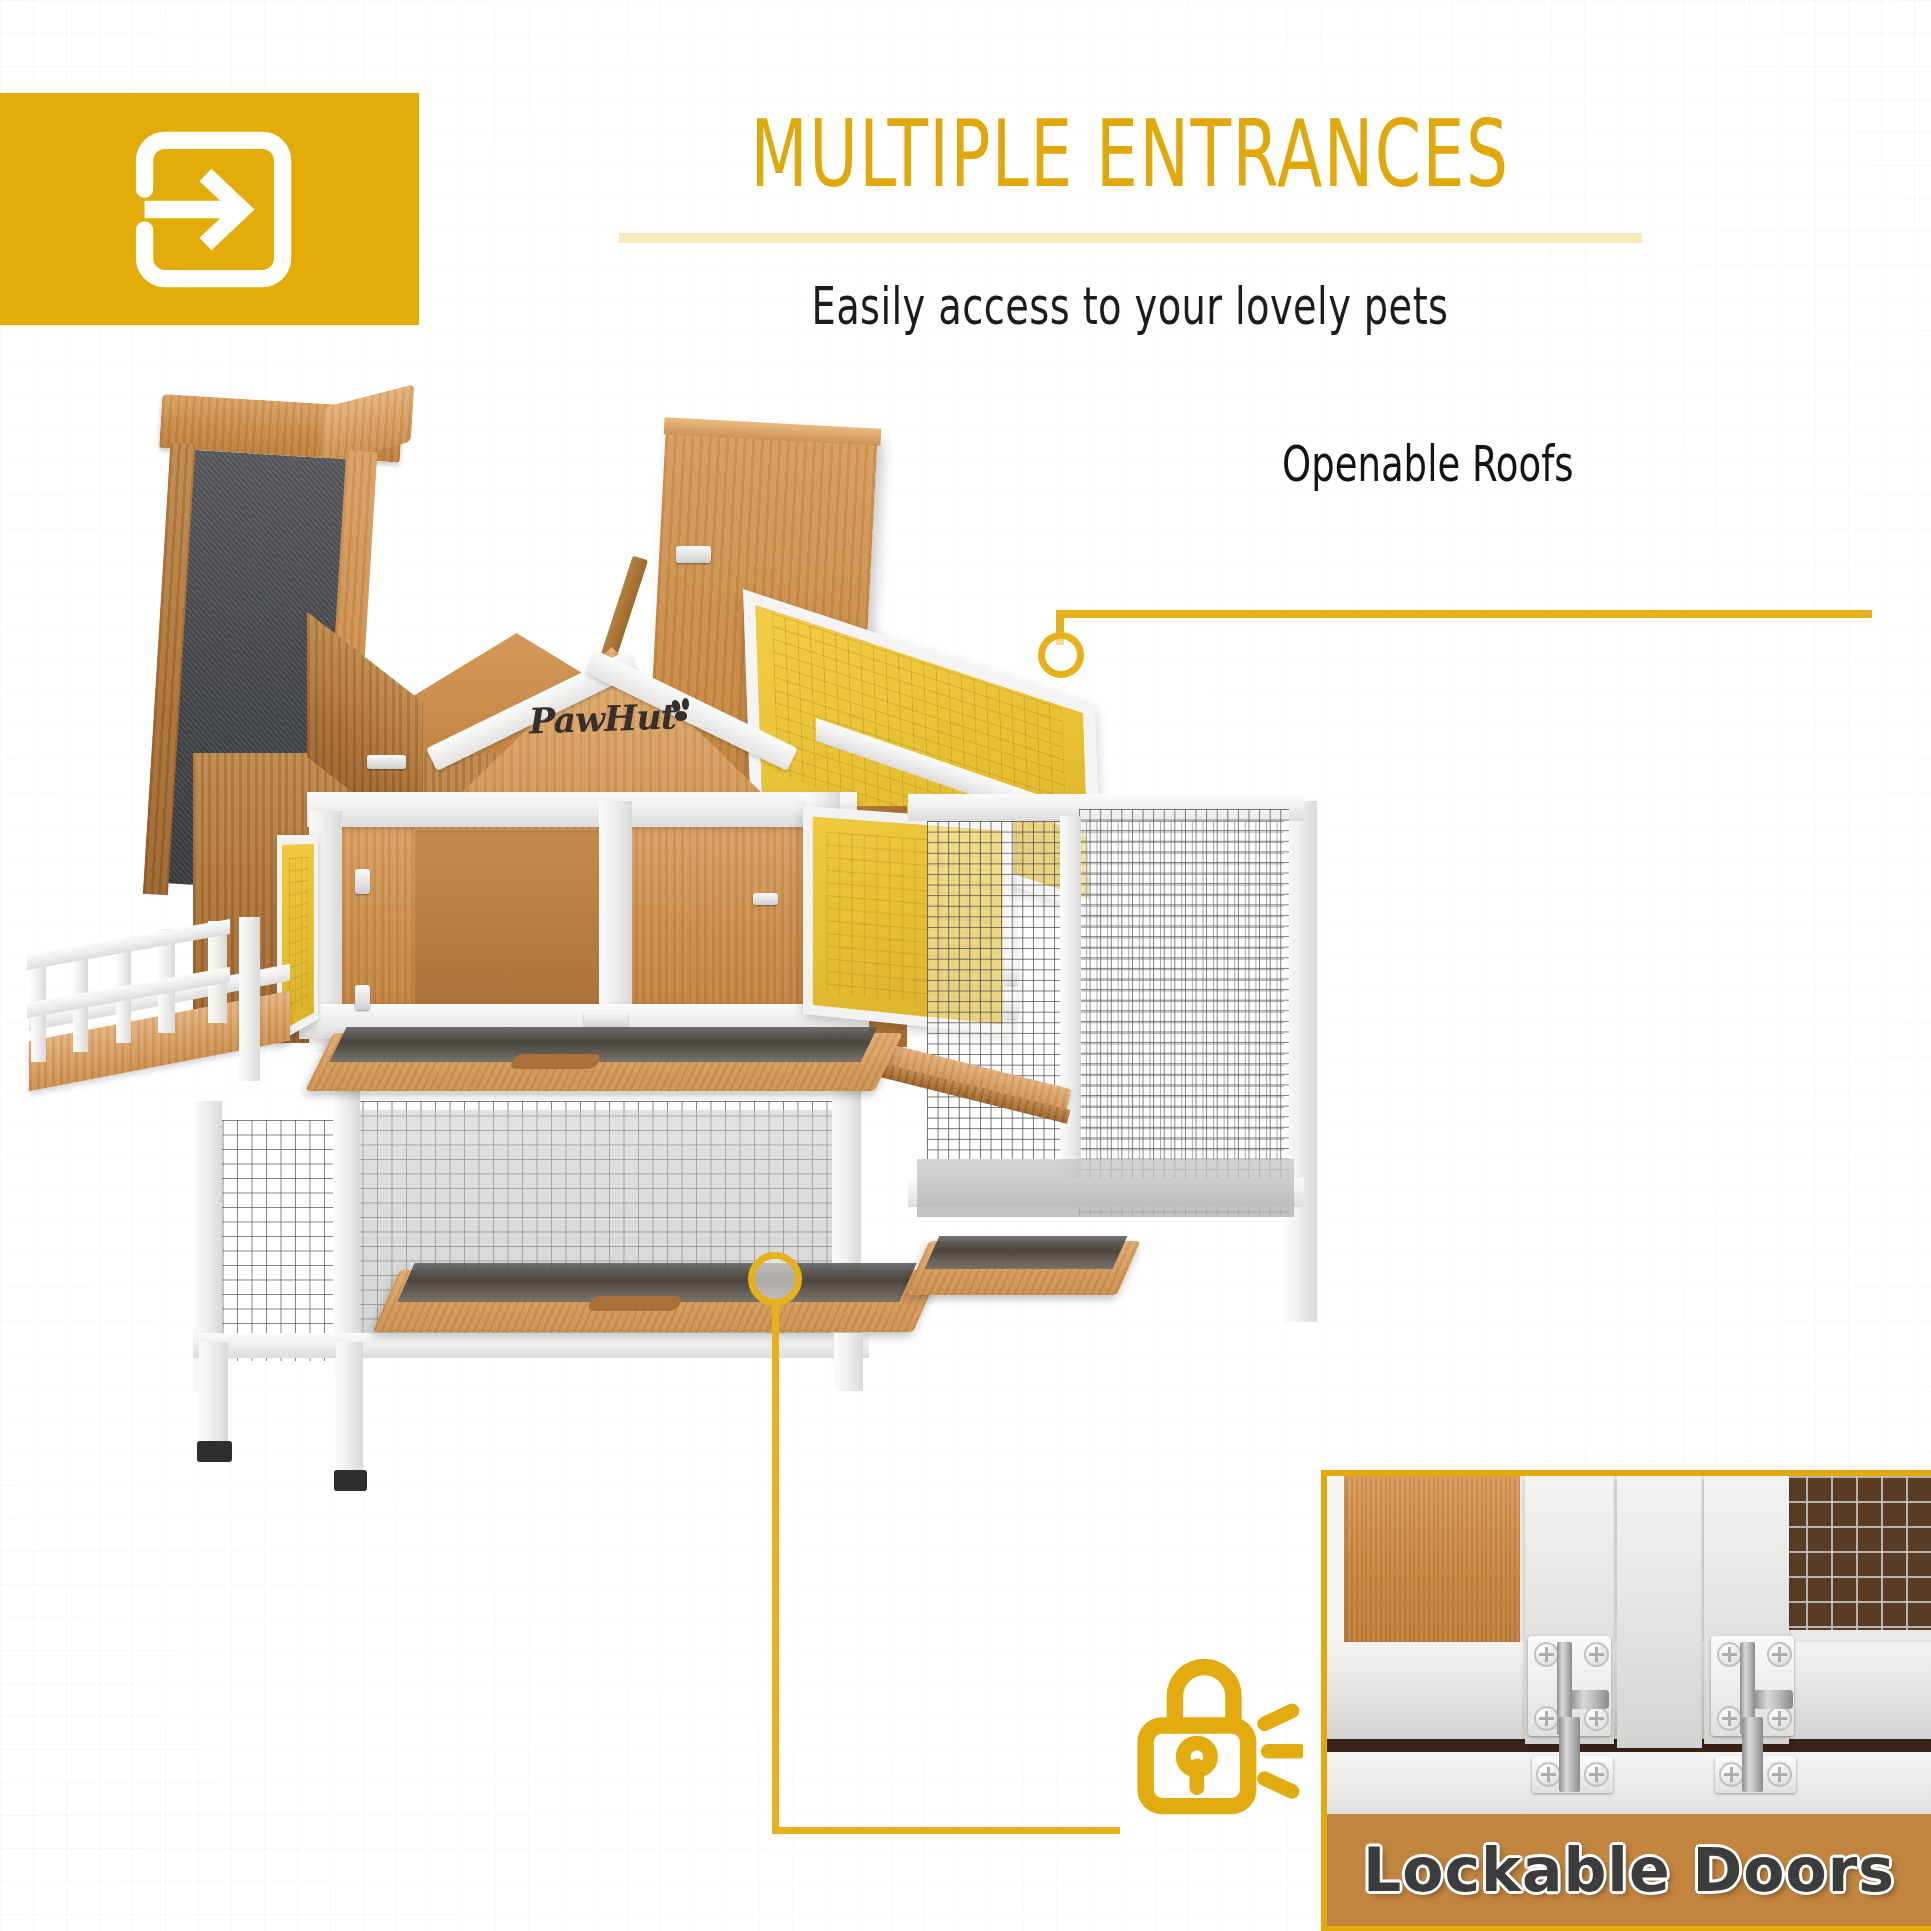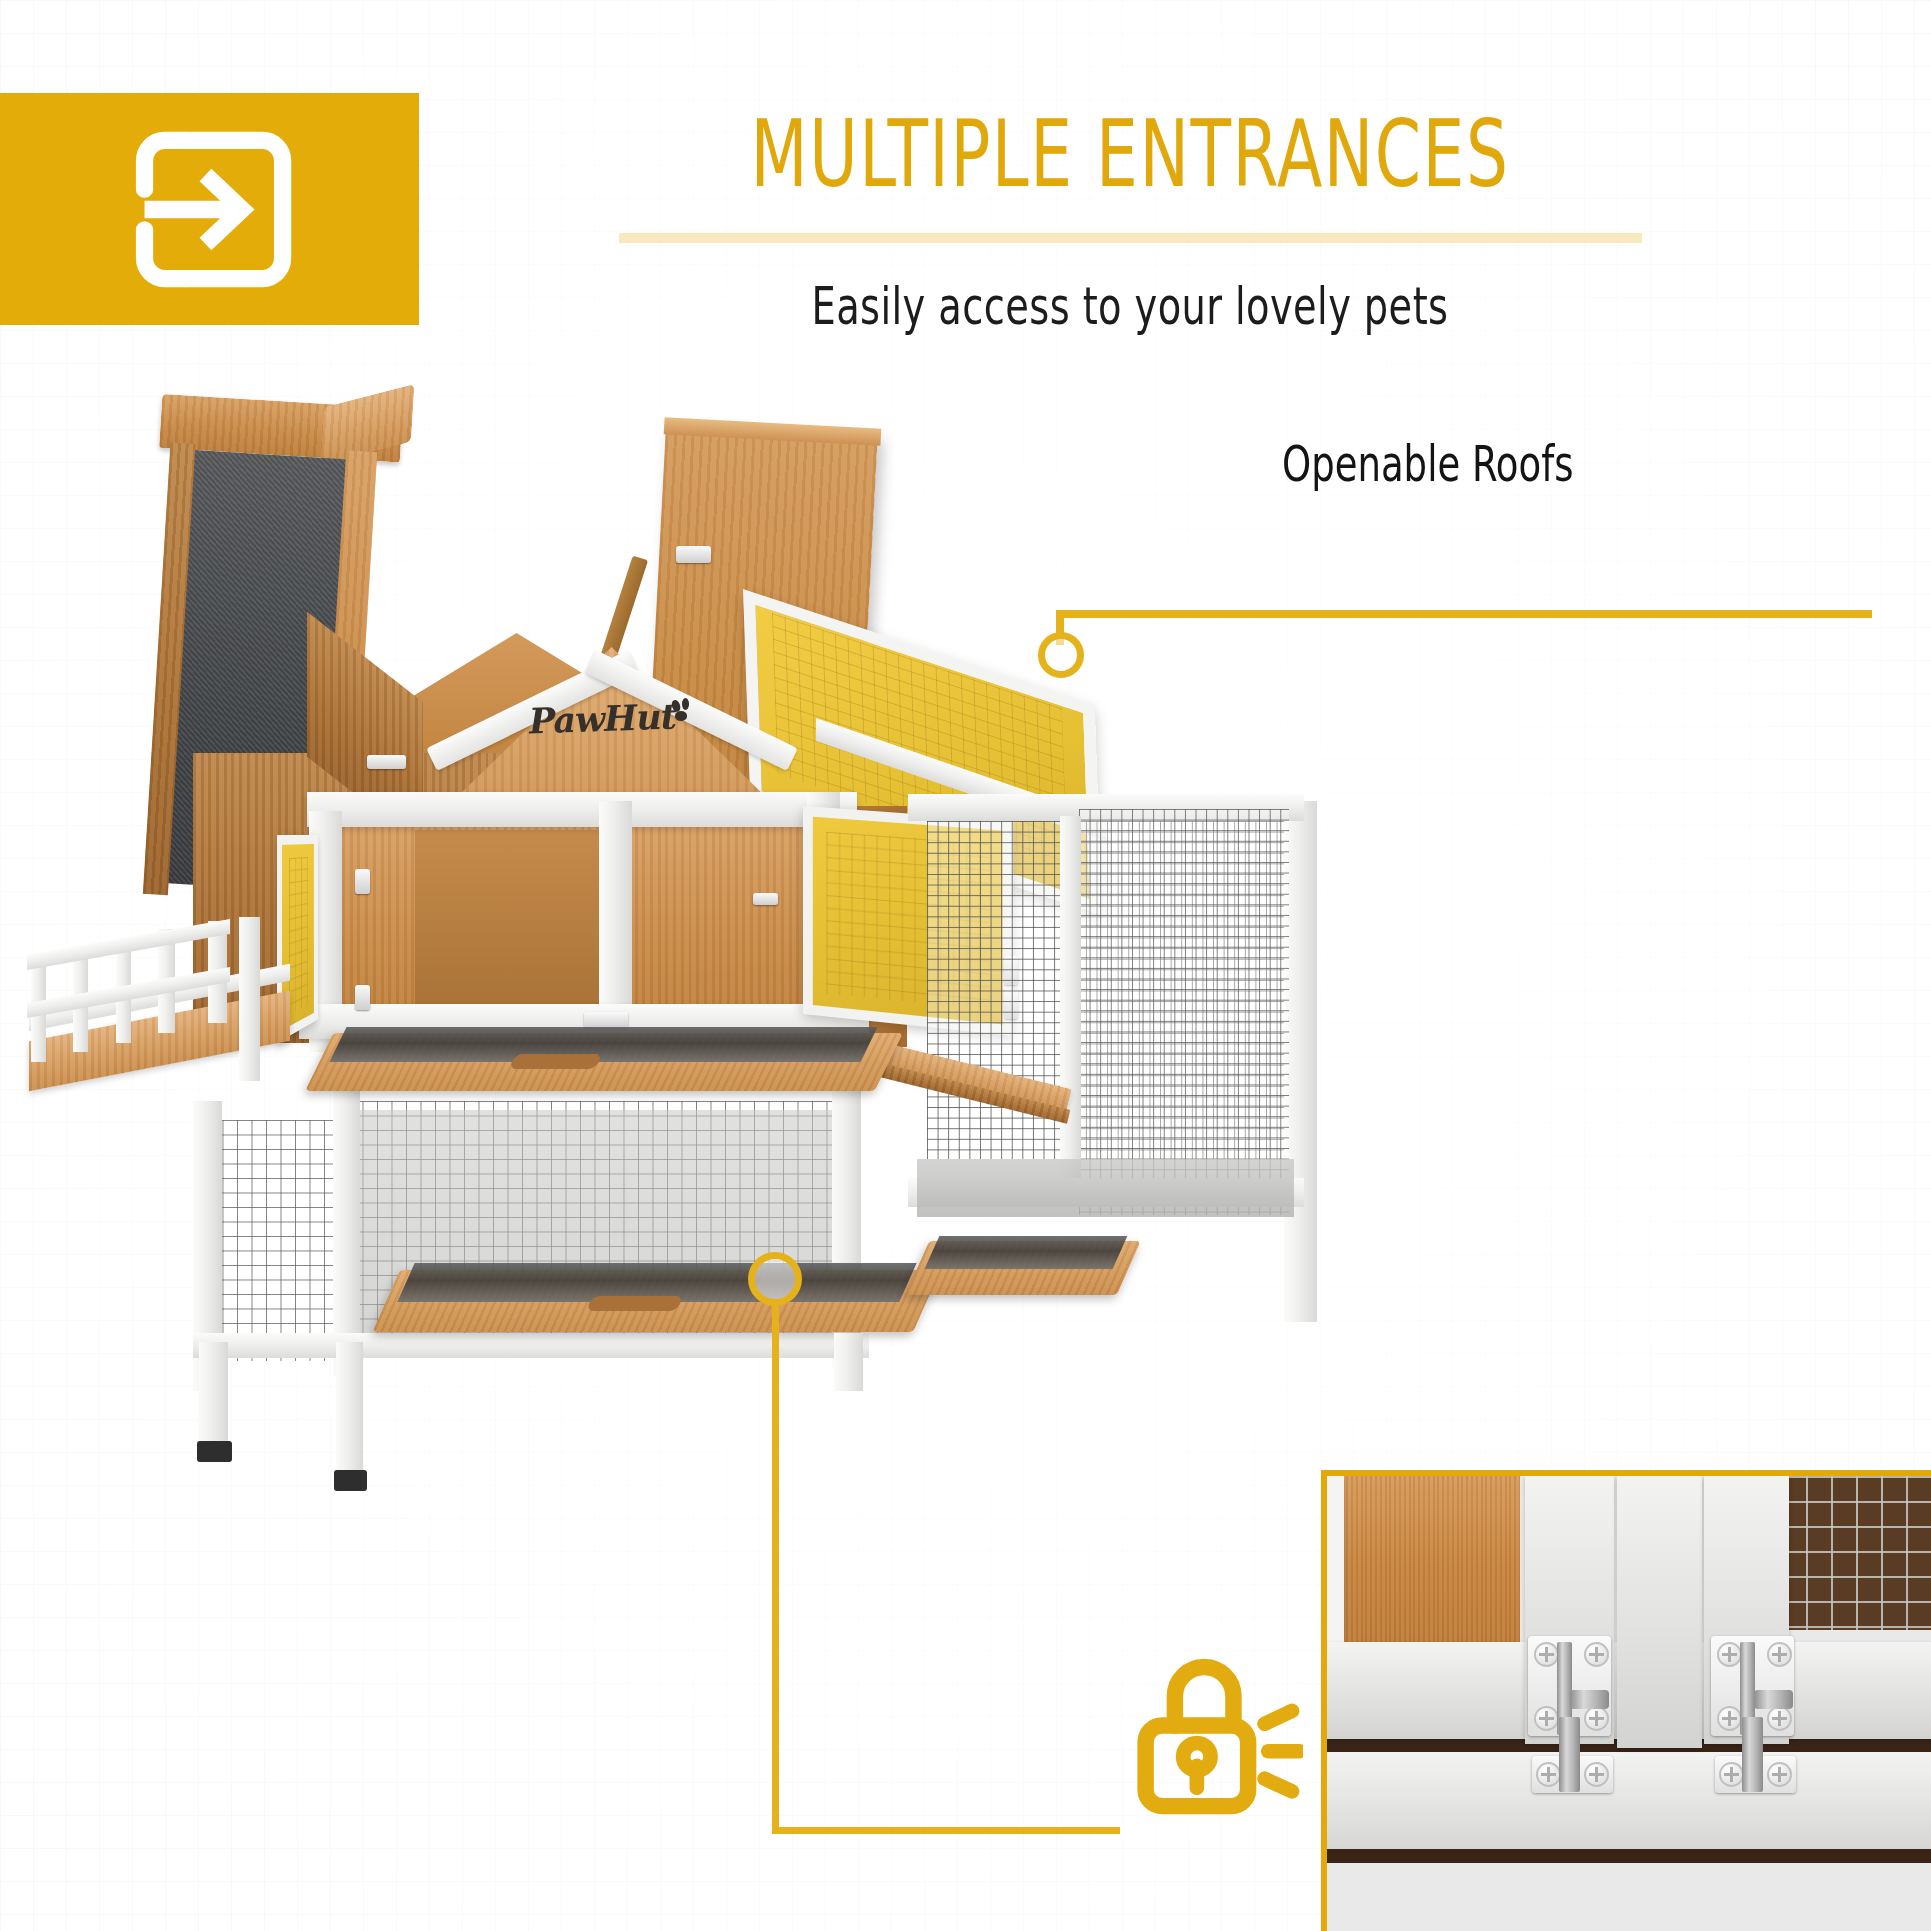--- a/index.html
+++ b/index.html
@@ -417,14 +417,17 @@
     <div class="ins-latch" style="left:413px;top:166px;width:15.4px;height:93px;"></div>
     <div class="ins-latch" style="left:427px;top:214px;width:39px;height:19.3px;border-radius:3.9px;"></div>
     <div class="ins-hinge" style="left:388px;top:280px;width:81px;height:37px;"></div>
     <div class="ins-screw" style="left:392px;top:286px;"></div>
     <div class="ins-screw" style="left:440px;top:286px;"></div>
     <div class="ins-latch" style="left:415px;top:241px;width:21px;height:75px;"></div>
 
     <div class="ins-dark" style="left:0;top:373px;width:610px;height:13.5px;"></div>
   </div>
 
+  <div id="inset-caption-bar">
+    <span id="inset-caption">Lockable Doors</span>
+  </div>
 </div>
 
 
 </body></html>

